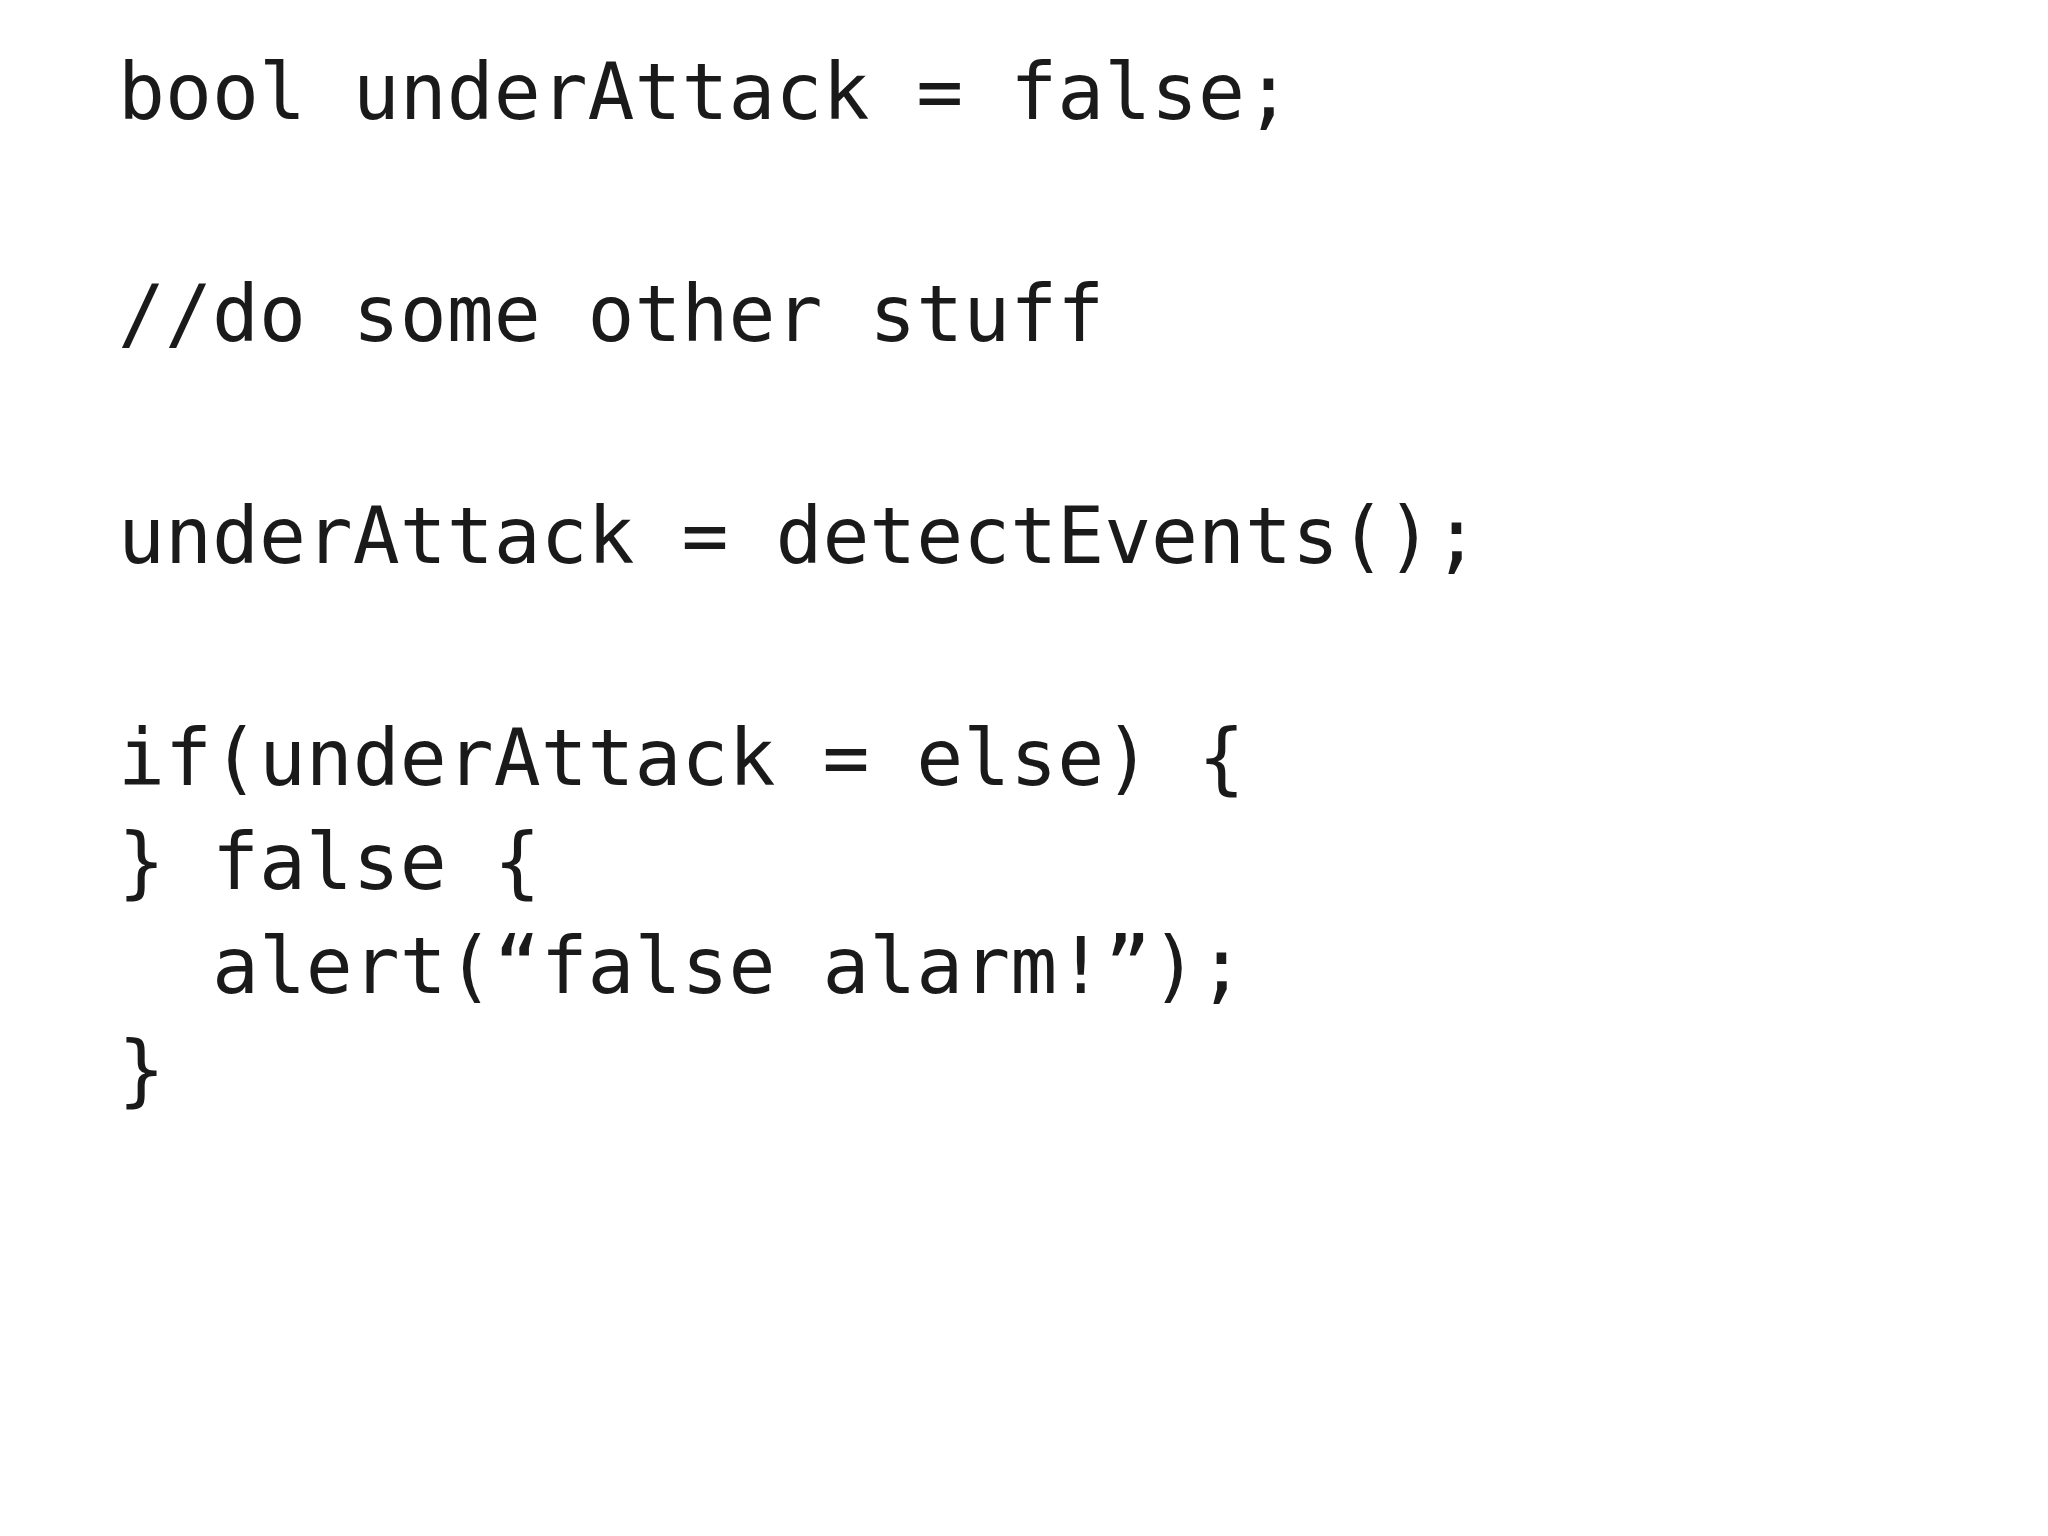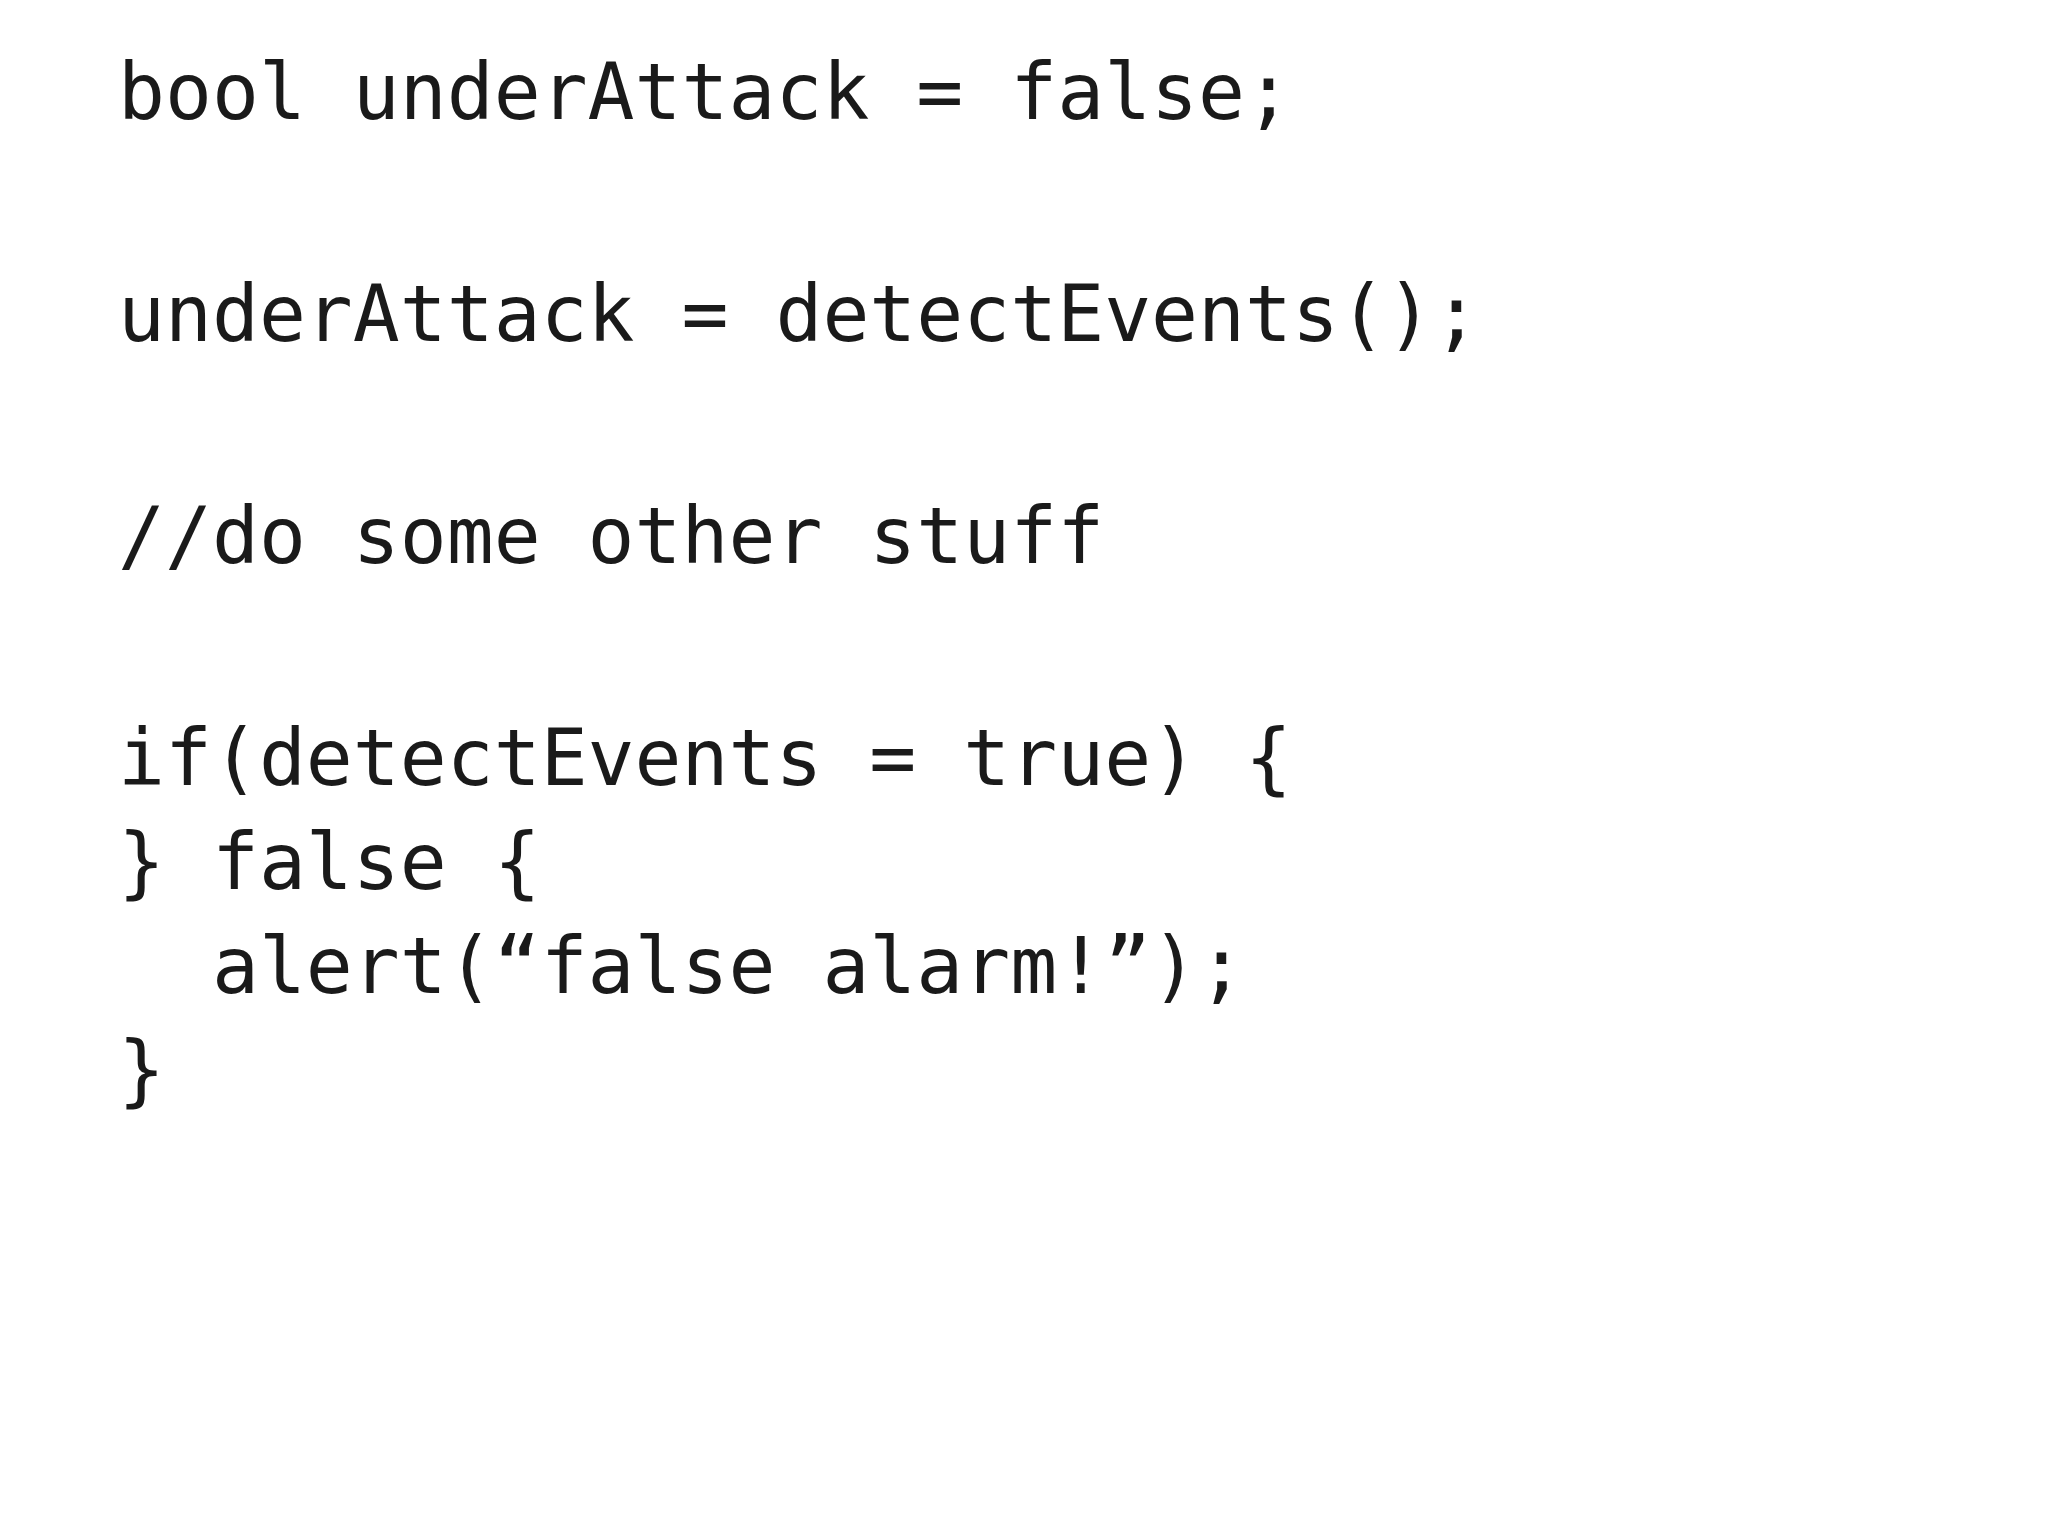--- a/index.html
+++ b/index.html
@@ -41,20 +41,20 @@
   .code-line.gap-after {
     margin-bottom: 118px;
   }
 </style>
 </head>
 <body>
 
 <div class="slide">
   <div class="code-block">
     <div class="code-line gap-after">bool underAttack = false;</div>
+    <div class="code-line gap-after">//do some other stuff</div>
     <div class="code-line gap-after">underAttack = detectEvents();</div>
-    <div class="code-line gap-after">//do some other stuff</div>
-    <div class="code-line">if(detectEvents = true) {</div>
+    <div class="code-line">if(underAttack = else) {</div>
     <div class="code-line">} false {</div>
     <div class="code-line">  alert(“false alarm!”);</div>
     <div class="code-line">}</div>
   </div>
 </div>
 
 </body></html>

